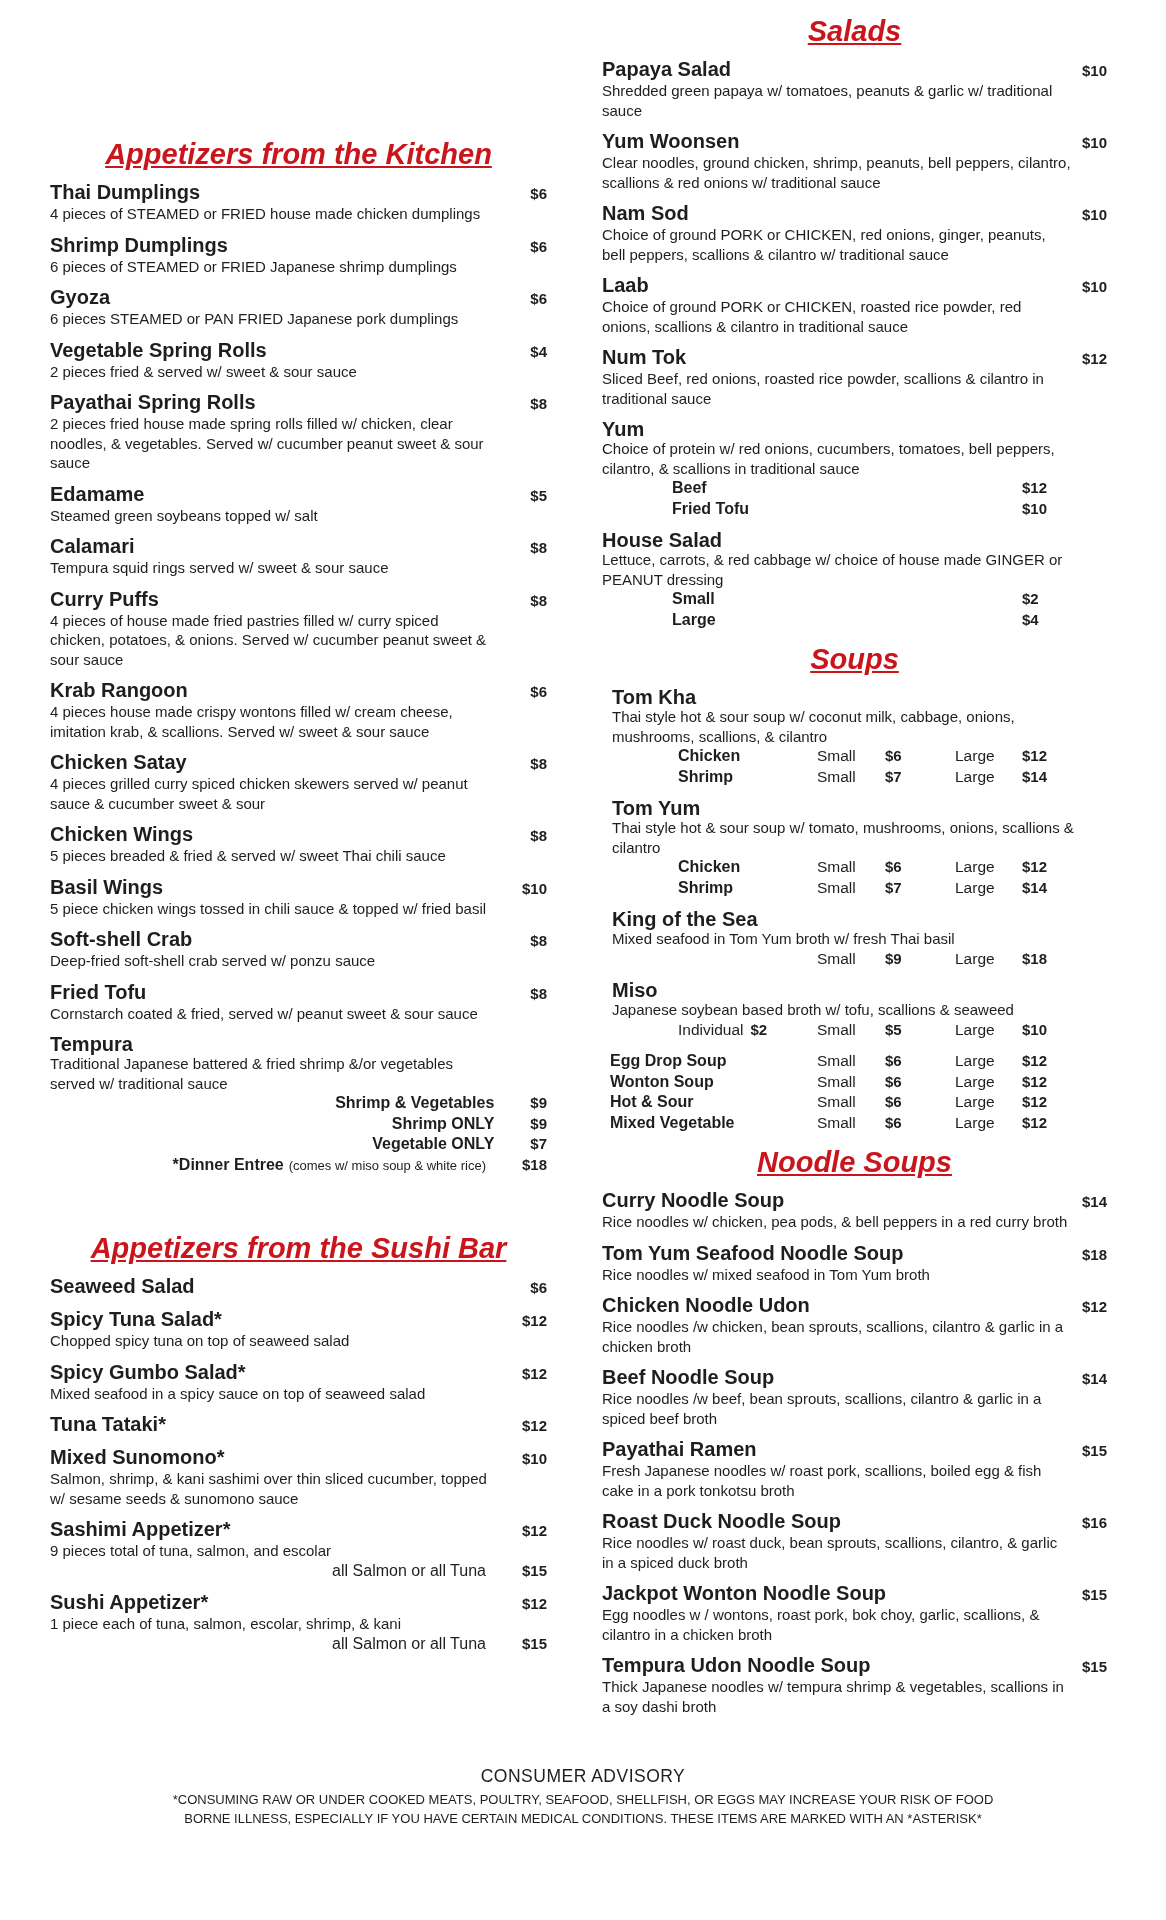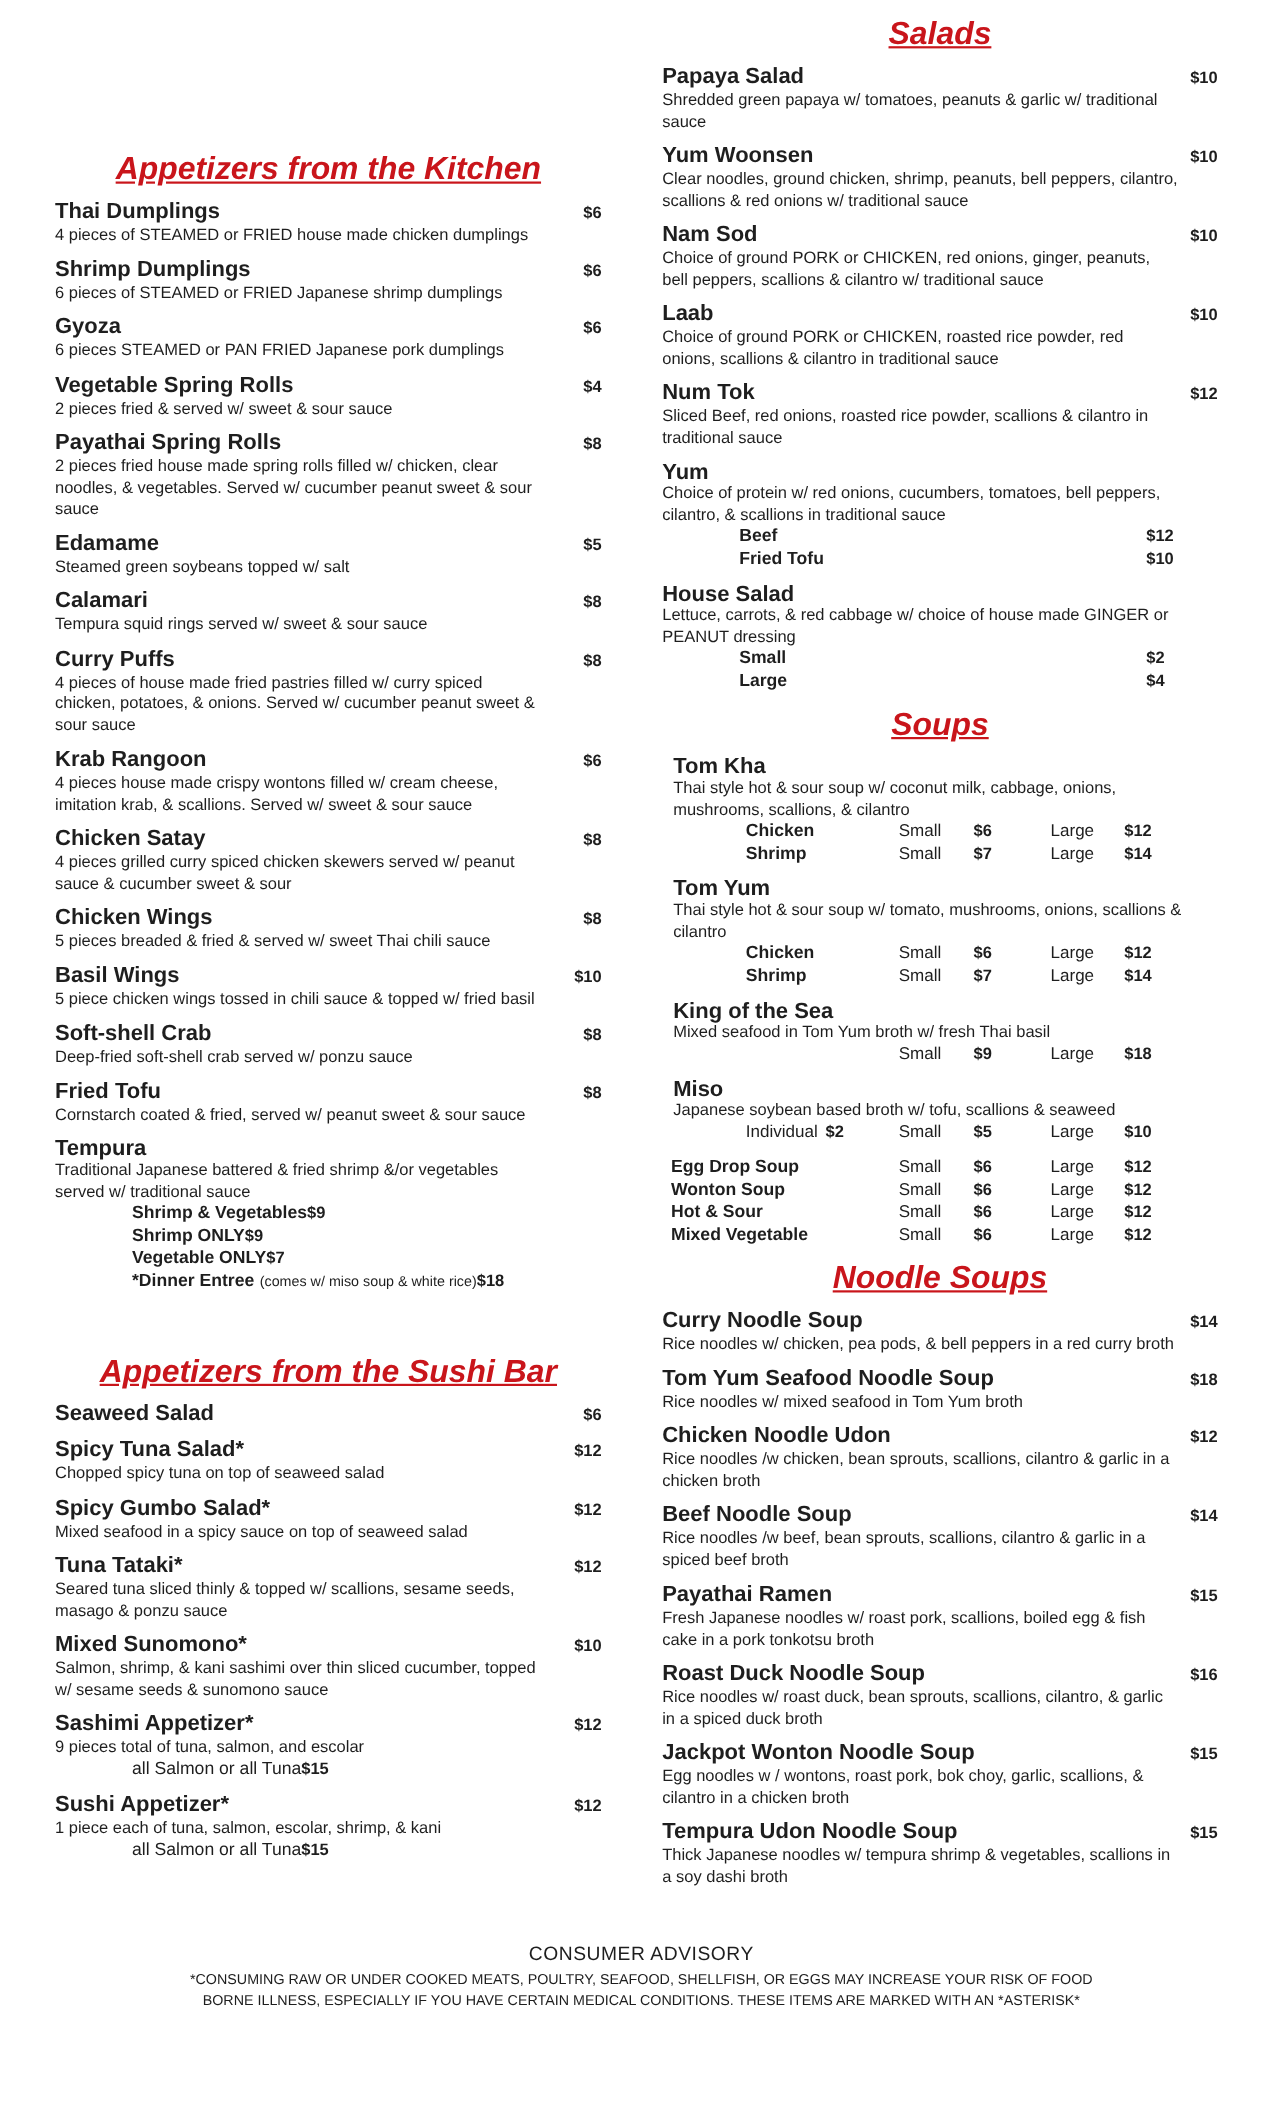--- a/index.html
+++ b/index.html
@@ -23,22 +23,22 @@
   .menu-section.noodles{ margin-top:6px; }
 
   .item{ margin-bottom:11px; }
   .head{ display:flex; justify-content:space-between; align-items:baseline; line-height:20px; }
   .nm{ font-weight:bold; font-size:20px; }
   .pr{ font-weight:bold; font-size:15px; }
   .desc{ font-size:15px; line-height:19.5px; }
   .col-left .desc{ max-width:445px; }
   .col-right .desc{ max-width:470px; }
 
-  .sub-right{ display:flex; justify-content:flex-start; padding-left:70px; line-height:20.5px; }
-  .sub-mid{ display:flex; padding-left:70px; line-height:20.5px;gap:20px; }
+  .sub-right{ display:flex; justify-content:flex-end; padding-left:70px; line-height:20.5px;gap:36px; }
+  .sub-mid{ display:flex; padding-left:70px; line-height:20.5px; }
   .sub-mid .snwrap{ width:350px; }
   .sn{ font-size:16px; }
   .sn.b{ font-weight:bold; }
   .note{ font-size:13px; margin-left:5px; }
   .sp{ font-weight:bold; font-size:15px; }
 
   .srow{ display:grid; grid-template-columns:215px 68px 70px 67px 1fr; line-height:20.5px; }
   .lbl{ padding-left:76px; white-space:nowrap; }
   .lbl.flush{ padding-left:8px; }
   .lblt{ font-size:16px; font-weight:bold; }
@@ -202,21 +202,20 @@
               <span class="nm">Spicy Gumbo Salad*</span>
               <span class="pr">$12</span>
             </div>
             <div class="desc">Mixed seafood in a spicy sauce on top of seaweed salad</div>
           </div>
           <div class="item">
             <div class="head">
               <span class="nm">Tuna Tataki*</span>
               <span class="pr">$12</span>
             </div>
-            <div class="desc">Seared tuna sliced thinly &amp; topped w/ scallions, sesame seeds, masago &amp; ponzu sauce</div>
           </div>
           <div class="item">
             <div class="head">
               <span class="nm">Mixed Sunomono*</span>
               <span class="pr">$10</span>
             </div>
             <div class="desc">Salmon, shrimp, &amp; kani sashimi over thin sliced cucumber, topped w/ sesame seeds &amp; sunomono sauce</div>
           </div>
           <div class="item">
             <div class="head">

